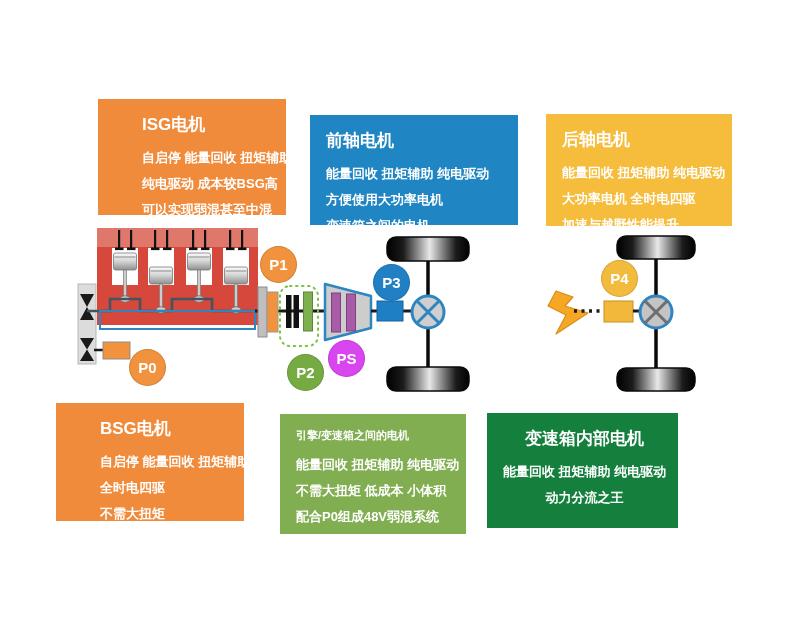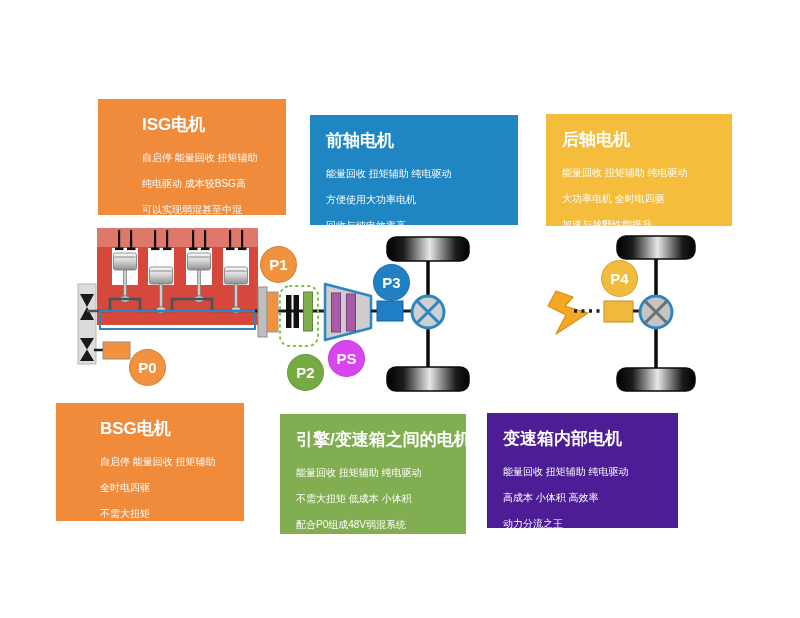--- a/index.html
+++ b/index.html
@@ -3,32 +3,32 @@
 <meta charset="utf-8">
 <style>
   html,body{margin:0;padding:0;background:#fff;}
   .stage{position:relative;width:800px;height:618px;background:#ffffff;overflow:hidden;
          font-family:"Liberation Sans", sans-serif;}
   .diagram-svg{position:absolute;left:0;top:0;width:800px;height:618px;}
 
   
   .card{position:absolute;box-sizing:border-box;color:#ffffff;padding:10px 12px 8px 16px;}
   .card-title{font-weight:bold;font-size:17px;margin:4px 0 9px 0;white-space:nowrap;}
-  .card-line{font-size:10px;line-height:26px;white-space:nowrap;}
+  .card-line{font-size:13px;line-height:26px;white-space:nowrap;font-weight:bold;}
   .card-orange{background:#F08B3C;padding-left:44px;}
   .card-blue{background:#1F86C3;}
   .card-yellow{background:#F5BD3B;}
   .card-green{background:#82AE52;}
-  .card-purple{background:#4c1d95;}
+  .card-purple{background:#15803d;text-align:center;}
   .card-isg{left:98px;top:99px;width:188px;height:116px;}
   .card-front{left:310px;top:115px;width:208px;height:110px;}
   .card-rear{left:546px;top:114px;width:186px;height:112px;}
   .card-bsg{left:56px;top:403px;width:188px;height:118px;}
   .card-engine-gearbox{left:280px;top:414px;width:186px;height:120px;}
-  .card-engine-gearbox .card-title{font-size:17px;}
+  .card-engine-gearbox .card-title{font-size:11px;}
   .card-gearbox-internal{left:487px;top:413px;width:191px;height:115px;}
 
   
   .badge{position:absolute;width:37px;height:37px;border-radius:50%;color:#fff;
          font-weight:bold;font-size:15px;display:flex;align-items:center;justify-content:center;
          box-shadow:inset 0 0 0 1px rgba(0,0,0,0.12);}
   .badge-orange{background:#F0923E;}
   .badge-green{background:#76AB44;}
   .badge-purple{background:#d946ef;}
   .badge-blue{background:#2180C4;}
@@ -180,21 +180,21 @@
     <div class="card-title">ISG电机</div>
     <div class="card-line">自启停 能量回收 扭矩辅助</div>
     <div class="card-line">纯电驱动 成本较BSG高</div>
     <div class="card-line">可以实现弱混甚至中混</div>
   </div>
 
   <div class="card card-blue card-front">
     <div class="card-title">前轴电机</div>
     <div class="card-line">能量回收 扭矩辅助 纯电驱动</div>
     <div class="card-line">方便使用大功率电机</div>
-    <div class="card-line">回收与纯电效率高</div>
+    <div class="card-line">变速箱之间的电机</div>
   </div>
 
   <div class="card card-yellow card-rear">
     <div class="card-title">后轴电机</div>
     <div class="card-line">能量回收 扭矩辅助 纯电驱动</div>
     <div class="card-line">大功率电机 全时电四驱</div>
     <div class="card-line">加速与越野性能提升</div>
   </div>
 
   <div class="card card-orange card-bsg">
@@ -207,21 +207,20 @@
   <div class="card card-green card-engine-gearbox">
     <div class="card-title">引擎/变速箱之间的电机</div>
     <div class="card-line">能量回收 扭矩辅助 纯电驱动</div>
     <div class="card-line">不需大扭矩 低成本 小体积</div>
     <div class="card-line">配合P0组成48V弱混系统</div>
   </div>
 
   <div class="card card-purple card-gearbox-internal">
     <div class="card-title">变速箱内部电机</div>
     <div class="card-line">能量回收 扭矩辅助 纯电驱动</div>
-    <div class="card-line">高成本 小体积 高效率</div>
     <div class="card-line">动力分流之王</div>
   </div>
 
   <div class="badge badge-orange badge-p0">P0</div>
   <div class="badge badge-orange badge-p1">P1</div>
   <div class="badge badge-green  badge-p2">P2</div>
   <div class="badge badge-purple badge-ps">PS</div>
   <div class="badge badge-blue   badge-p3">P3</div>
   <div class="badge badge-yellow badge-p4">P4</div>
 

